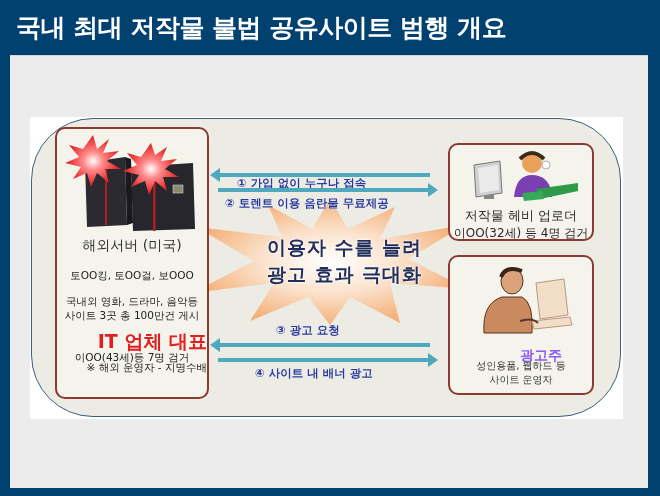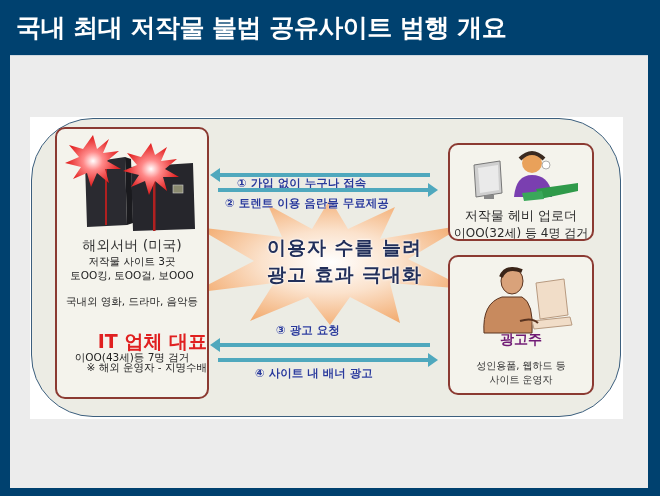--- a/index.html
+++ b/index.html
@@ -34,21 +34,21 @@
     .box-advertiser { left: 418px; top: 138px; width: 146px; height: 140px; }
 
     .txt { position: absolute; left: 0; width: 100%; text-align: center; white-space: nowrap; }
     .server-title { top: 108px; font-size: 14px; color: #333; }
     .server-line { font-size: 10.5px; color: #222; }
     .it-title { top: 200px; font-size: 19px; font-weight: bold; color: #e02020; text-align: right; }
 
     .uploader-title { top: 62px; font-size: 13px; color: #2a2a2a; }
     .uploader-sub { top: 80px; font-size: 12px; color: #2a2a2a; }
 
-    .adv-title { top: 74px; font-size: 14px; font-weight: bold; color: #701a75; }
+    .adv-title { top: 90px; font-size: 14px; font-weight: bold; color: #8b5cf6; margin-left: 20px; }
     .adv-sub { font-size: 10px; color: #333; text-align: center; }
 
     .arrow-label {
       position: absolute; font-size: 11.5px; font-weight: bold; color: #2a3a9a; white-space: nowrap;
       text-shadow: 0 0 1px #ffffff;
     }
     .arrow { position: absolute; height: 4px; background: #4fa8bd; }
     .arrow.left::before {
       content: ""; position: absolute; left: -8px; top: -5px;
       border-right: 10px solid #4fa8bd; border-top: 7px solid transparent; border-bottom: 7px solid transparent;
@@ -102,23 +102,23 @@
         <polygon points="20,30 60,24 62,92 22,94" fill="#2a2a30"></polygon>
         <polygon points="60,24 66,26 68,90 62,92" fill="#1a1a1e"></polygon>
         <rect x="40" y="28" width="2" height="64" fill="#b02020"></rect>
         <polygon points="66,34 128,30 130,96 68,98" fill="#26262c"></polygon>
         <rect x="88" y="34" width="2.5" height="64" fill="#b02020"></rect>
         <rect x="108" y="52" width="10" height="8" fill="#8a8a70" stroke="#ccc" stroke-width="0.6"></rect>
         <polygon fill="url(#star)" points="28,2 32,16 44,6 38,20 54,18 42,28 56,36 40,36 44,50 32,40 26,54 22,40 8,46 16,34 0,30 14,24 4,12 18,16"></polygon>
         <polygon fill="url(#star)" points="86,10 90,22 102,14 96,28 112,26 100,36 114,44 98,44 102,58 90,48 84,62 80,48 66,54 74,42 58,38 72,32 62,20 76,24"></polygon>
       </svg>
       <div class="txt server-title">해외서버 (미국)</div>
-      <div class="txt server-line" style="top:126px;">저작물 사이트 3곳</div>
       <div class="txt server-line" style="top:140px;">토OO킹, 토OO걸, 보OOO</div>
       <div class="txt server-line" style="top:166px;">국내외 영화, 드라마, 음악등</div>
+      <div class="txt server-line" style="top:180px;">사이트 3곳 총 100만건 게시</div>
       <div class="txt it-title">IT 업체 대표</div>
       <div class="txt server-line" style="top:222px;">이OO(43세)등 7명 검거</div>
       <div class="txt server-line" style="top:232px;text-align:right;">※ 해외 운영자 - 지명수배</div>
     </div>
 
     <div class="arrow-label" style="left:207px;top:36px;margin-top:23px;">① 가입 없이 누구나 접속</div>
     <div class="arrow left" style="left:188px;top:56px;width:212px;"></div>
     <div class="arrow right" style="left:188px;top:71px;width:212px;"></div>
     <div class="arrow-label" style="left:195px;top:79px;">② 토렌트 이용 음란물 무료제공</div>
 

